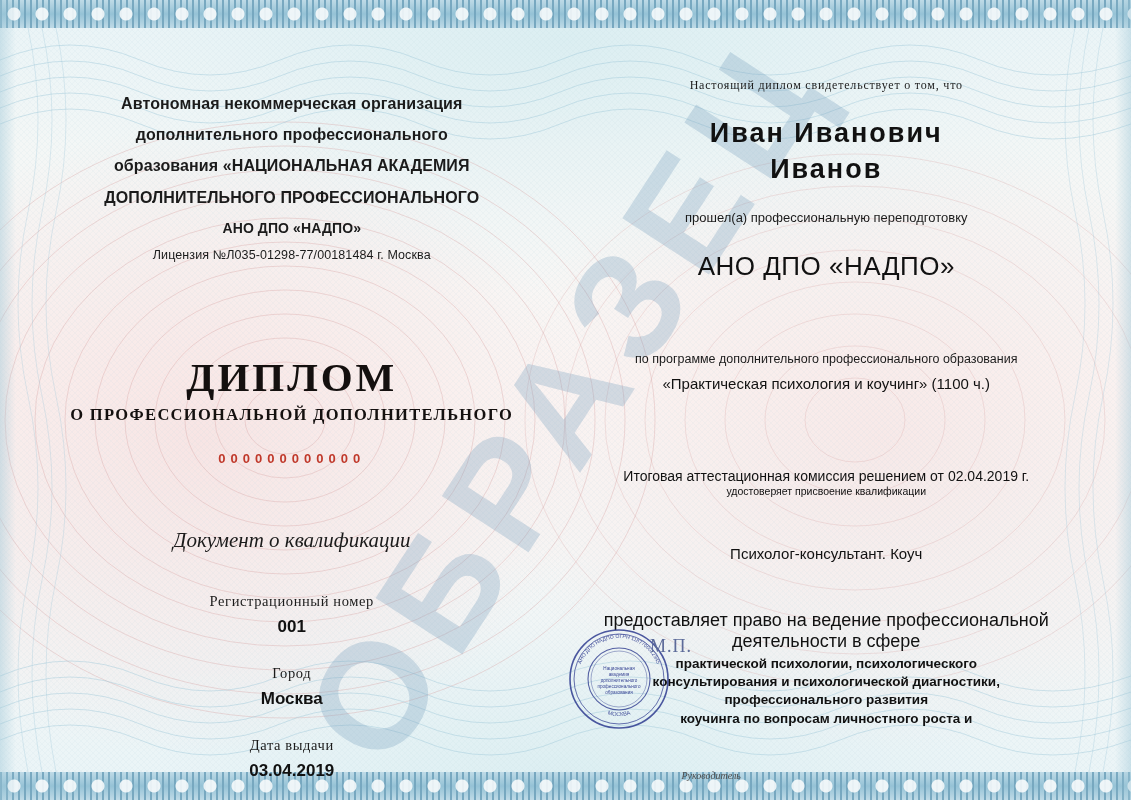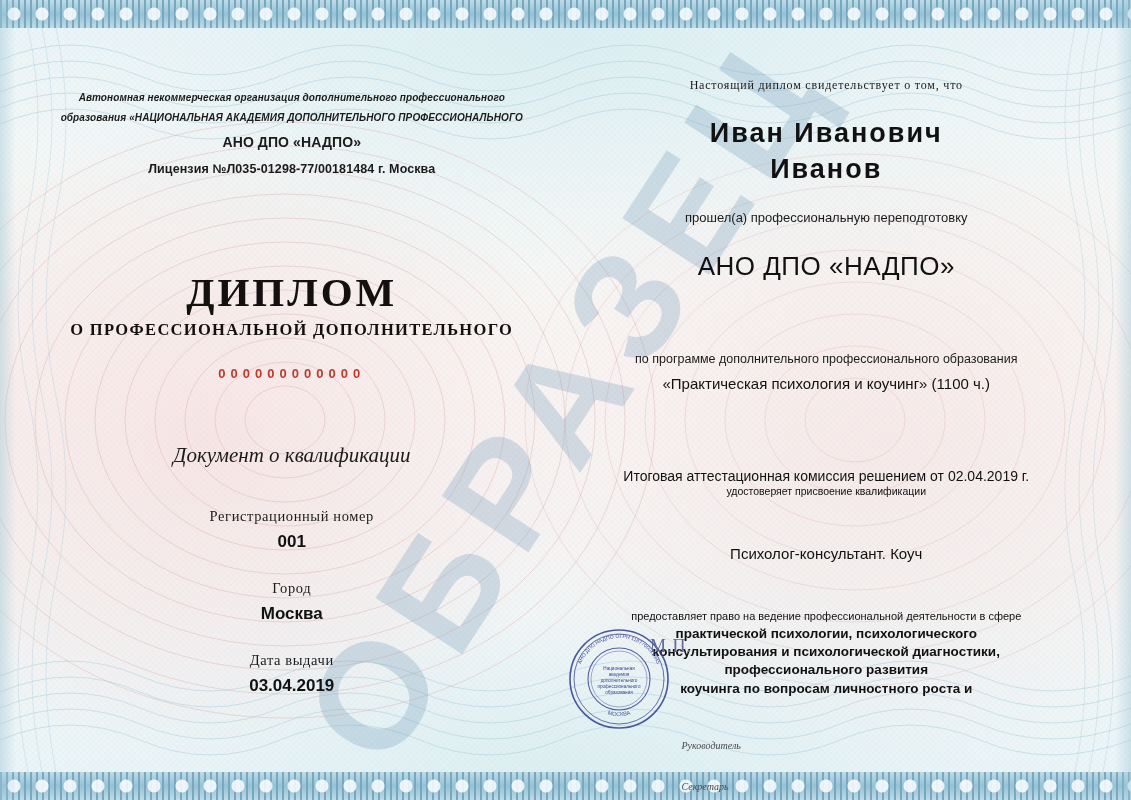--- a/index.html
+++ b/index.html
@@ -99,23 +99,23 @@
 
   
   .org-block {
     font-size: 11.5px;
     font-weight: bold;
     color: #1b1b1b;
     line-height: 1.95;
     letter-spacing: 0.1px;
     text-transform: none;
   }
-  .org-line-1, .org-line-2, .org-line-3 { font-size: 10px; font-style: italic; }
+  .org-line-1, .org-line-2, .org-line-3 { font-size: 16px; }
   .org-short { font-size: 14px; margin-top: 2px; }
-  .org-license { font-size: 12.5px; font-weight: bold; margin-top: 1px; }
+  .org-license { font-size: 12.5px; font-weight: normal; margin-top: 1px; }
 
   .diplom-title {
     margin-top: 86px;
     font-family: "Liberation Serif", serif;
     font-size: 41px;
     font-weight: bold;
     letter-spacing: 3px;
     color: #14100f;
   }
   .diplom-sub {
@@ -206,21 +206,21 @@
     font-size: 10.5px;
     color: #111;
   }
   .r-qualification {
     margin-top: 48px;
     font-size: 15px;
     color: #111;
   }
   .r-rights-lead {
     margin-top: 48px;
-    font-size: 11px;
+    font-size: 18px;
     color: #111;
   }
   .r-rights-body {
     margin-top: 3px;
     font-size: 13.5px;
     font-weight: bold;
     color: #111;
     line-height: 1.35;
   }
   .signatures {

